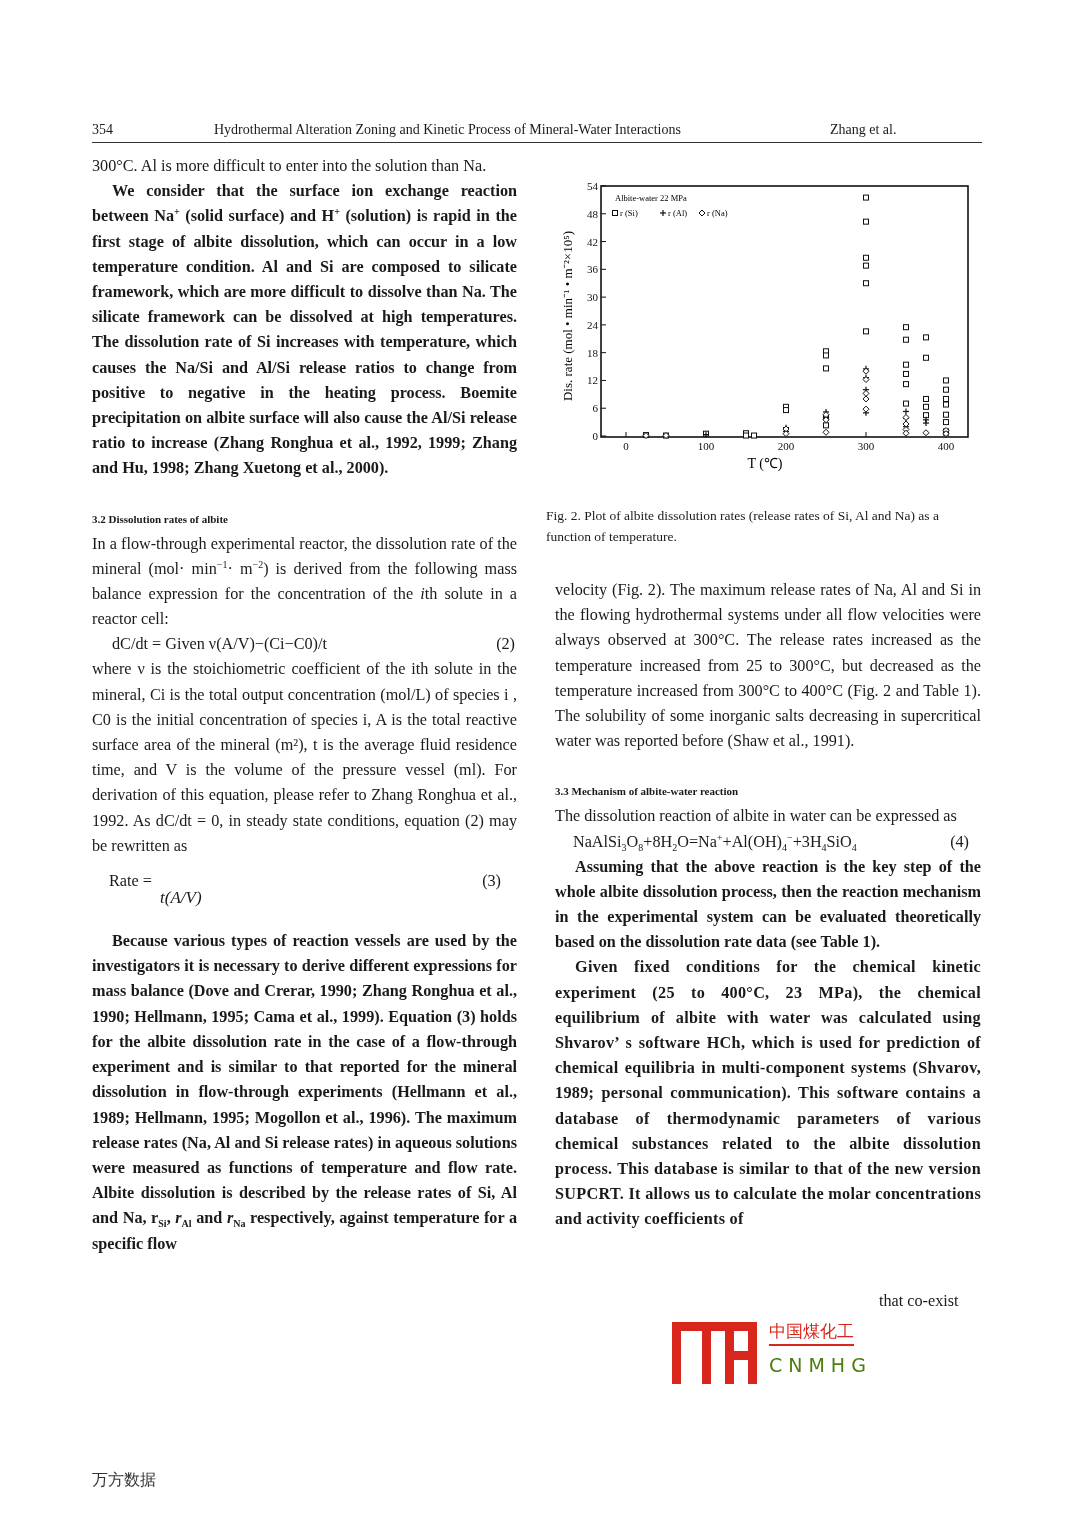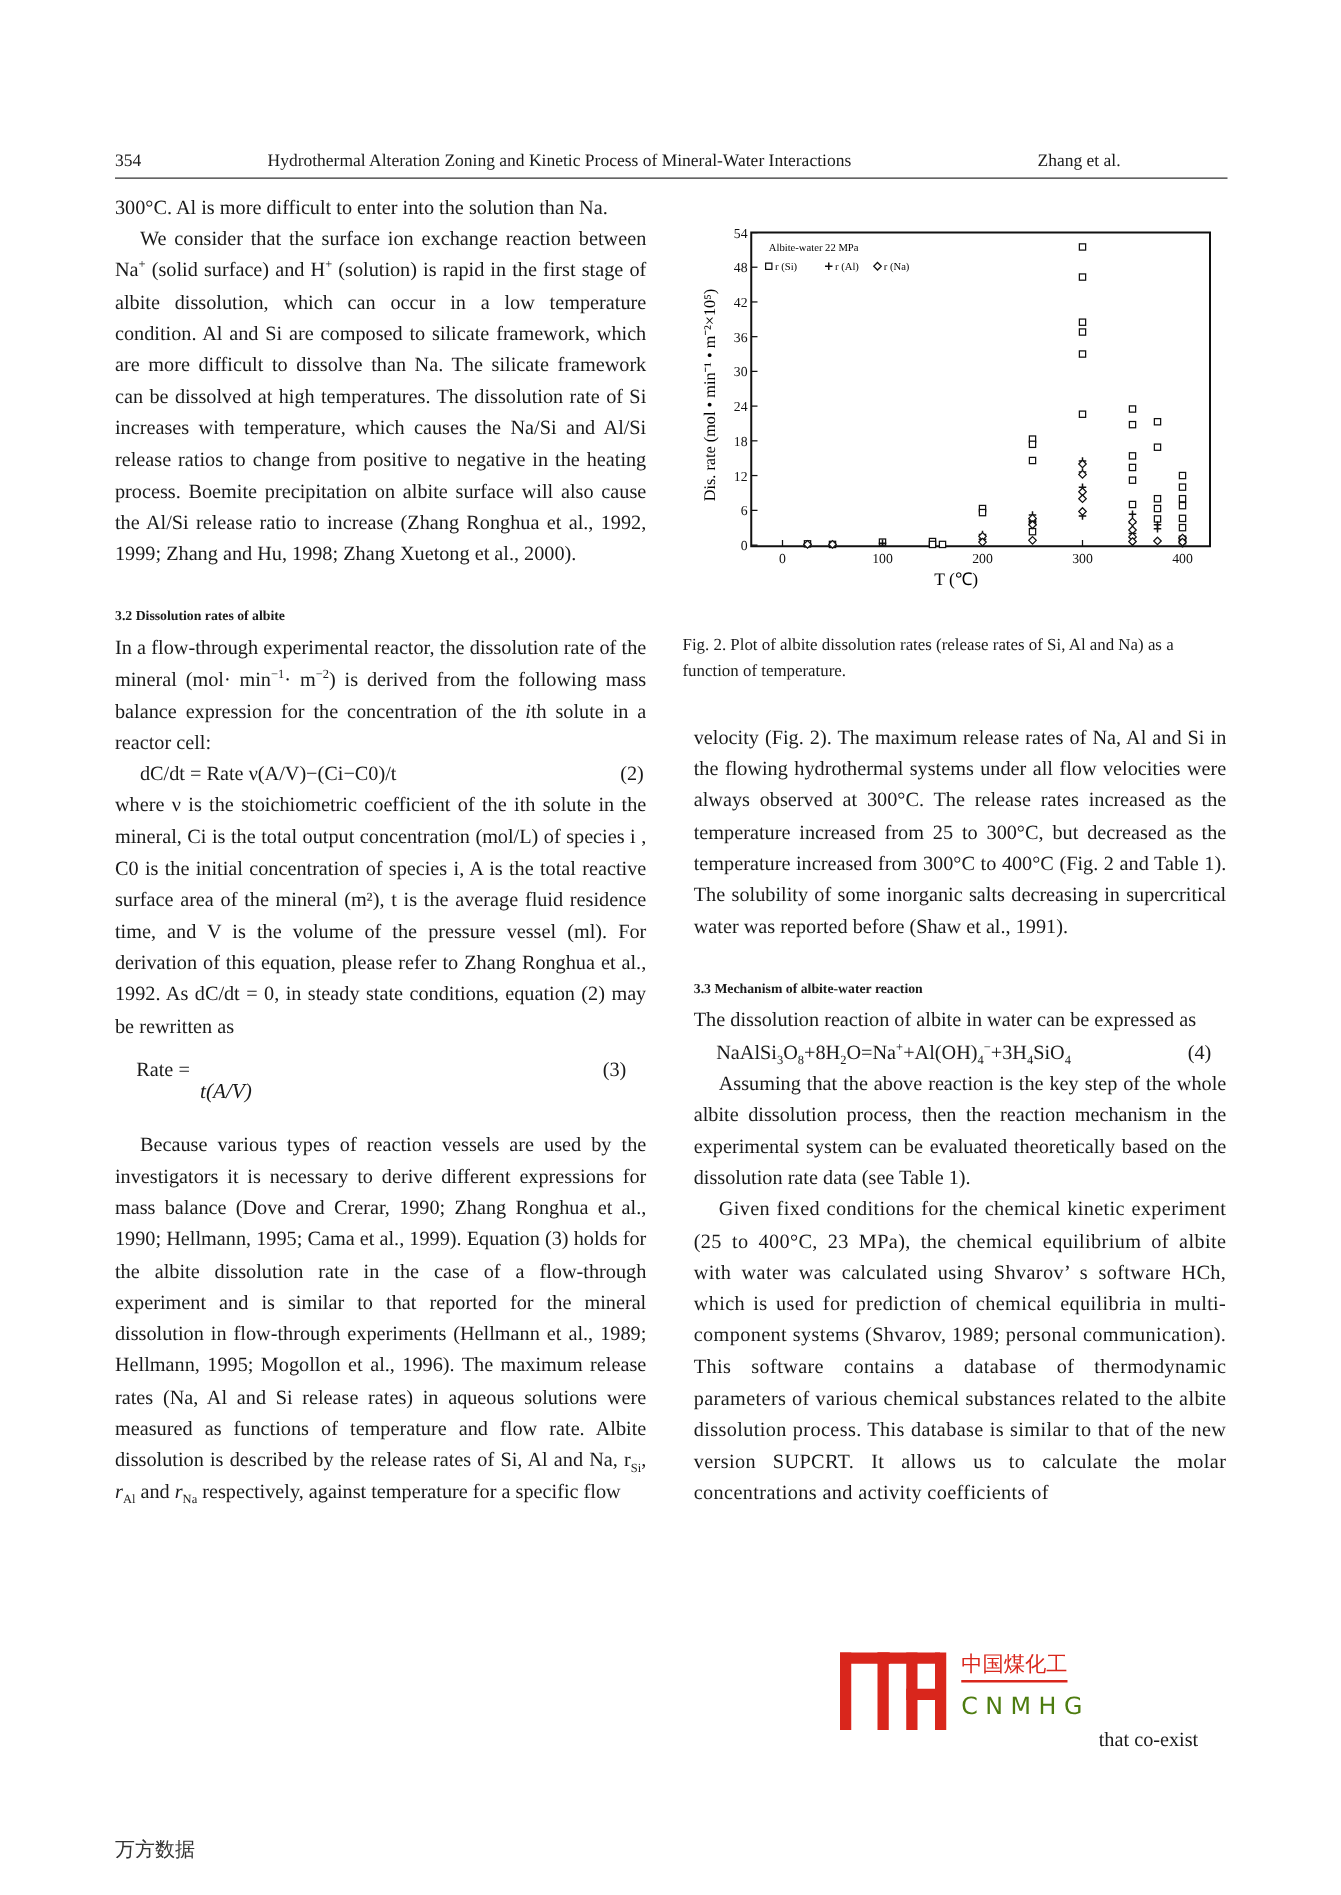--- a/index.html
+++ b/index.html
@@ -5,53 +5,53 @@
   html, body { margin: 0; padding: 0; background: #ffffff; }
   body { width: 1073px; height: 1516px; position: relative; overflow: hidden;
          font-family: "Liberation Serif", "DejaVu Serif", serif; color: #1a1a1a; }
   .header { position: absolute; left: 92px; top: 120px; width: 890px; height: 22px;
             border-bottom: 1.5px solid #333; font-size: 14px; }
   .header .pg { position: absolute; left: 0; top: 2px; }
   .header .title { position: absolute; left: 122px; top: 2px; }
   .header .auth { position: absolute; left: 738px; top: 2px; }
   .col { position: absolute; font-size: 16.2px; line-height: 25.2px; text-align: justify; }
   .col p { margin: 0; }
-  .indent { text-indent: 20px; }
+  .indent { text-indent: 20px; font-weight: bold; }
   .left { left: 92px; width: 425px; }
   .right { left: 555px; width: 426px; }
   h3 { margin: 0; font-size: 11px; font-weight: bold; line-height: 25px; }
   .eq { position: relative; height: 25px; }
   .eq .num { position: absolute; right: 2px; top: 0; }
   sub, sup { font-size: 10px; line-height: 0; }
   .caption { position: absolute; left: 546px; top: 505px; width: 430px; font-size: 13.5px; line-height: 21px; }
   .chart { position: absolute; left: 548px; top: 178px; width: 430px; height: 300px; }
   .footer { position: absolute; left: 92px; top: 1470px; font-family: Liberation Mono, monospace; font-size: 16px; color: #333; }
   .logo { position: absolute; left: 672px; top: 1318px; width: 215px; height: 70px; }
   .logo .m { position: absolute; left: 0; top: 0; width: 90px; height: 66px; }
   .logo .cn { position: absolute; left: 97px; top: 2px; font-family: "DejaVu Sans", sans-serif; font-size: 17px; color: #d9261c; border-bottom: 2px solid #d9261c; padding-bottom: 1px; }
   .logo .en { position: absolute; left: 97px; top: 36px; font-family: "DejaVu Sans", sans-serif; font-size: 19px; letter-spacing: 6px; color: #4d7c0f; }
-  .after-logo { position: absolute; left: 879px; top: 1383px; font-size: 16.2px; }
+  .after-logo { position: absolute; left: 879px; top: 1292px; font-size: 16.2px; }
 </style>
 </head>
 <body>
 
 <div class="header">
   <span class="pg">354</span>
   <span class="title">Hydrothermal Alteration Zoning and Kinetic Process of Mineral-Water Interactions</span>
   <span class="auth">Zhang et al.</span>
 </div>
 
 <div class="col left" style="top:154px;">
   <p>300°C. Al is more difficult to enter into the solution than Na.</p>
   <p class="indent"><span>We consider that the surface ion exchange reaction between Na</span><sup>+</sup><span> (solid surface) and H</span><sup>+</sup><span> (solution) is rapid in the first stage of albite dissolution, which can occur in a low temperature condition. Al and Si are composed to silicate framework, which are more difficult to dissolve than Na. The silicate framework can be dissolved at high temperatures. The dissolution rate of Si increases with temperature, which causes the Na/Si and Al/Si release ratios to change from positive to negative in the heating process. Boemite precipitation on albite surface will also cause the Al/Si release ratio to increase (Zhang Ronghua et al., 1992, 1999; Zhang and Hu, 1998; Zhang Xuetong et al., 2000).</span></p>
   <div style="height:25px"></div>
   <h3>3.2  Dissolution rates of albite</h3>
   <p><span>In a flow-through experimental reactor, the dissolution rate of the mineral (mol· min</span><sup>−1</sup><span>· m</span><sup>−2</sup><span>) is derived from the following mass balance expression for the concentration of the </span><i>i</i><span>th solute in a reactor cell:</span></p>
   <div class="eq">
-    <span style="padding-left:20px">dC/dt = Rate ν(A/V)−(Ci−C0)/t</span>
+    <span style="padding-left:20px">dC/dt = Given ν(A/V)−(Ci−C0)/t</span>
     <span class="num">(2)</span>
   </div>
   <p>where ν is the stoichiometric coefficient of the ith solute in the mineral, Ci is the total output concentration (mol/L) of species i , C0 is the initial concentration of species i, A is the total reactive surface area of the mineral (m²), t is the average fluid residence time, and V is the volume of the pressure vessel (ml). For derivation of this equation, please refer to Zhang Ronghua et al., 1992. As dC/dt = 0, in steady state conditions, equation (2) may be rewritten as</p>
   <div class="eq" style="height:60px; margin-top:10px;">
     <span style="position:absolute; left:17px; top:0;">Rate =</span>
     <span style="position:absolute; left:68px; top:16px; font-style:italic; font-size:17px;">t(A/V)</span>
     <span class="num" style="right:16px;">(3)</span>
   </div>
   <p class="indent"><span>Because various types of reaction vessels are used by the investigators it is necessary to derive different expressions for mass balance (Dove and Crerar, 1990; Zhang Ronghua et al., 1990; Hellmann, 1995; Cama et al., 1999). Equation (3) holds for the albite dissolution rate in the case of a flow-through experiment and is similar to that reported for the mineral dissolution in flow-through experiments (Hellmann et al., 1989; Hellmann, 1995; Mogollon et al., 1996). The maximum release rates (Na, Al and Si release rates) in aqueous solutions were measured as functions of temperature and flow rate. Albite dissolution is described by the release rates of Si, Al and Na, r</span><sub>Si</sub>, <i>r</i><sub>Al</sub> and <i>r</i><sub>Na</sub> <span>respectively, against temperature for a specific flow</span></p>
 </div>

